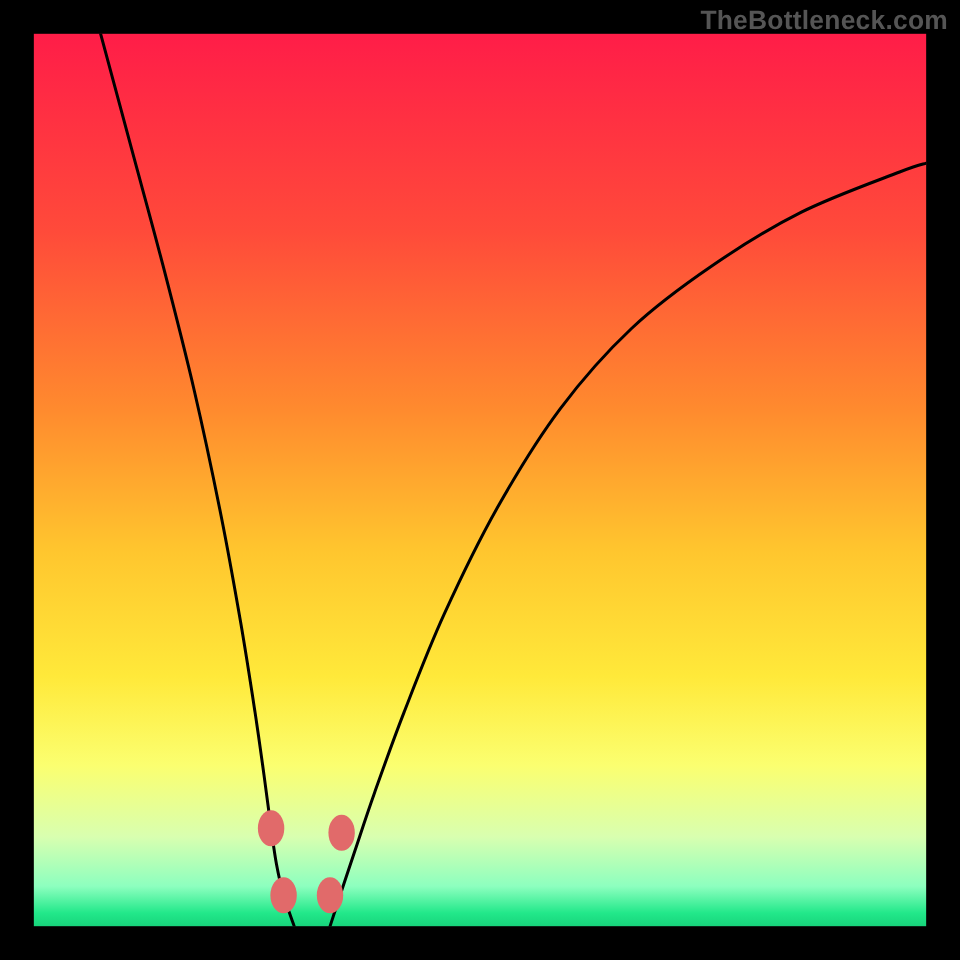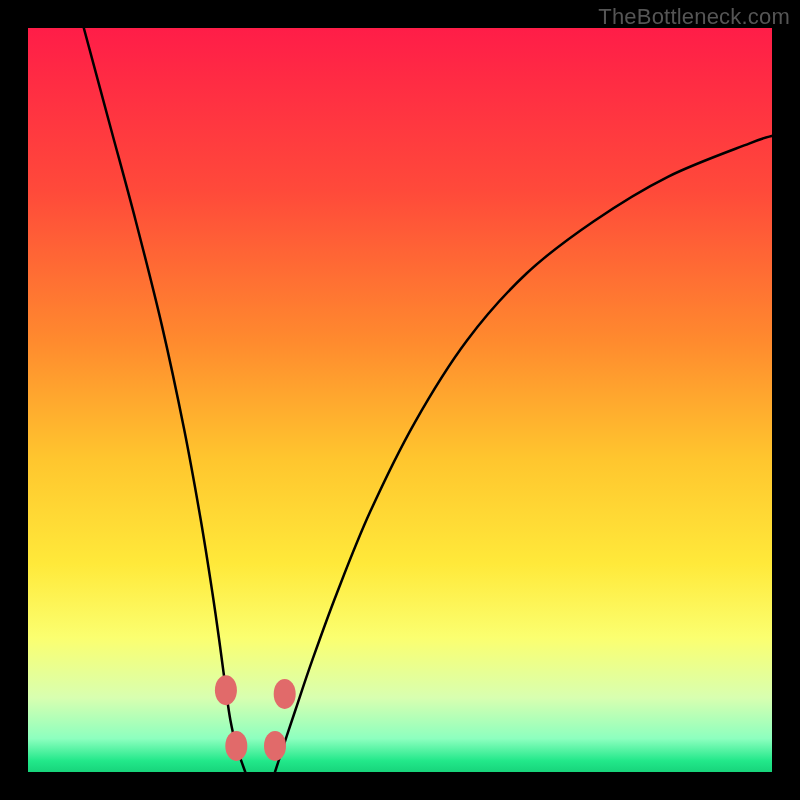--- a/index.html
+++ b/index.html
@@ -26,21 +26,21 @@
     width: 744px;
     height: 744px;
   }
   .watermark {
     position: absolute;
     top: 4px;
     right: 10px;
     color: #555;
     font-size: 22px;
     letter-spacing: 0.2px;
-    font-weight: 400;
+    font-weight: 700;
   }
   svg { display: block; }
 </style>
 </head>
 <body>
 
 <div class="watermark">TheBottleneck.com</div>
 
 <div class="frame">
   <svg class="plot" viewBox="0 0 744 744" preserveAspectRatio="none">

